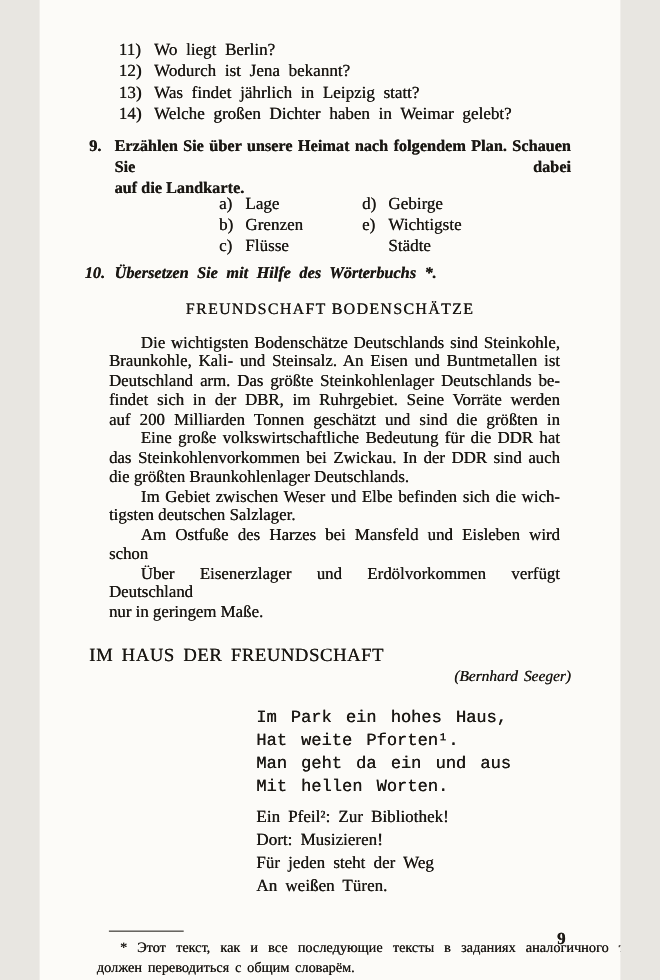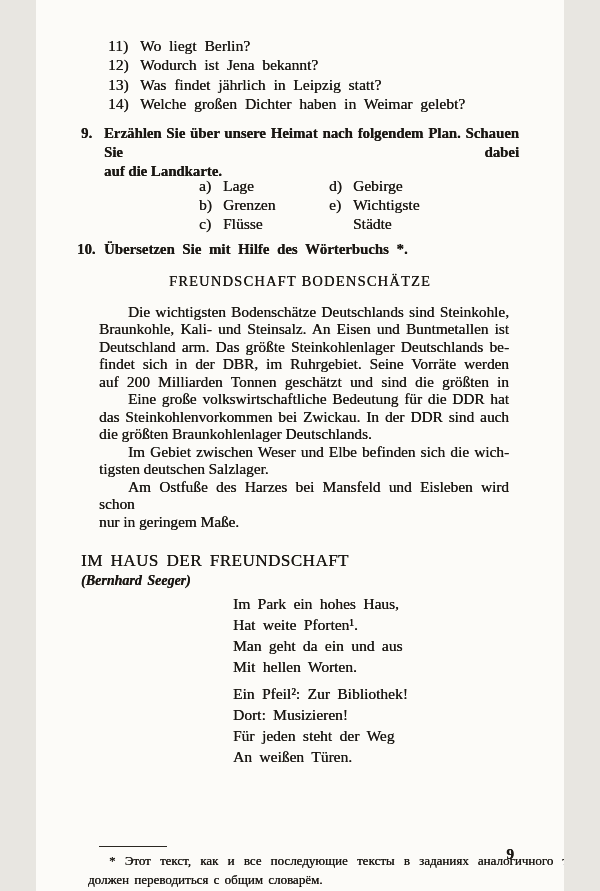--- a/index.html
+++ b/index.html
@@ -15,44 +15,44 @@
     overflow:hidden;
     text-shadow:0.25px 0 0 currentColor;
   }
   
   .q-list{margin-left:27px;font-size:15.5px;line-height:19.4px;word-spacing:4px;}
   .q-row{white-space:nowrap;}
   .q-num{display:inline-block;width:32px;}
   
   .exercise{display:flex;font-weight:bold;font-size:14.8px;line-height:19px;}
   .ex9{margin-top:10px;}
-  .ex10{margin-top:7px;word-spacing:4px;}
+  .ex10{margin-top:7px;word-spacing:4px;font-style:italic;}
   .ex-num{flex:none;width:23px;}
   .ex10 .ex-num{margin-left:-4px;width:27px;}
   .ex-body{flex:1;}
   .jl{text-align:justify;text-align-last:justify;}
   .jl.last{text-align-last:left;}
   
   .plan{display:flex;margin-left:118px;margin-top:-5px;font-size:15.5px;line-height:19px;}
   .plan-col{width:130px;}
   .plan-col.right{width:auto;}
   .plan-row{display:flex;}
   .plan-label{flex:none;width:24px;}
   
   .art-title{margin-top:14px;margin-bottom:13px;text-align:center;font-size:14.5px;letter-spacing:1.2px;}
   .body-col{margin-left:18px;margin-right:10px;}
   .para{font-size:15.3px;line-height:17.5px;}
   .para .line{text-align:justify;text-align-last:justify;}
   .para .line.first{text-indent:29px;}
   .para .line.last{text-align-last:left;}
   
   .poem-title{margin-top:21px;text-align:left;font-size:17px;letter-spacing:0.5px;word-spacing:3px;}
-  .poem-author{margin-top:2px;text-align:left;font-size:14px;font-weight:bold;font-style:italic;word-spacing:2px;}
+  .poem-author{margin-top:2px;text-align:right;font-size:14px;font-weight:normal;font-style:italic;word-spacing:2px;}
   .stanza{margin-left:152px;font-size:15.5px;line-height:21px;word-spacing:3.5px;}
-  .stanza.s1{margin-top:4px;}
+  .stanza.s1{margin-top:18px;font-family:Liberation Mono, monospace;}
   .stanza.s2{margin-top:6px;}
   
   .footnote{position:absolute;left:52px;top:846px;width:503px;}
   .fn-rule{width:68px;height:0;border-top:1.6px solid #2a2722;margin-left:11px;margin-bottom:5px;}
   .fn-text{font-size:13px;line-height:18.5px;text-indent:21px;text-align:justify;word-spacing:2px;}
   
   .page-num{position:absolute;top:845px;right:50px;font-size:15.5px;font-weight:bold;}
 </style>
 </head>
 <body>
@@ -128,20 +128,21 @@
       <div class="line last">die größten Braunkohlenlager Deutschlands.</div>
     </div>
     <div class="para">
       <div class="line first">Im Gebiet zwischen Weser und Elbe befinden sich die wich-</div>
       <div class="line last">tigsten deutschen Salzlager.</div>
     </div>
     <div class="para">
       <div class="line first">Am Ostfuße des Harzes bei Mansfeld und Eisleben wird schon</div>
     </div>
     <div class="para">
+      <div class="line first">Über Eisenerzlager und Erdölvorkommen verfügt Deutschland</div>
       <div class="line last">nur in geringem Maße.</div>
     </div>
   </div>
 
   <div>
     <div class="poem-title">IM HAUS DER FREUNDSCHAFT</div>
     <div class="poem-author">(Bernhard Seeger)</div>
     <div class="stanza s1">
       <div>Im Park ein hohes Haus,</div>
       <div>Hat weite Pforten¹.</div>

